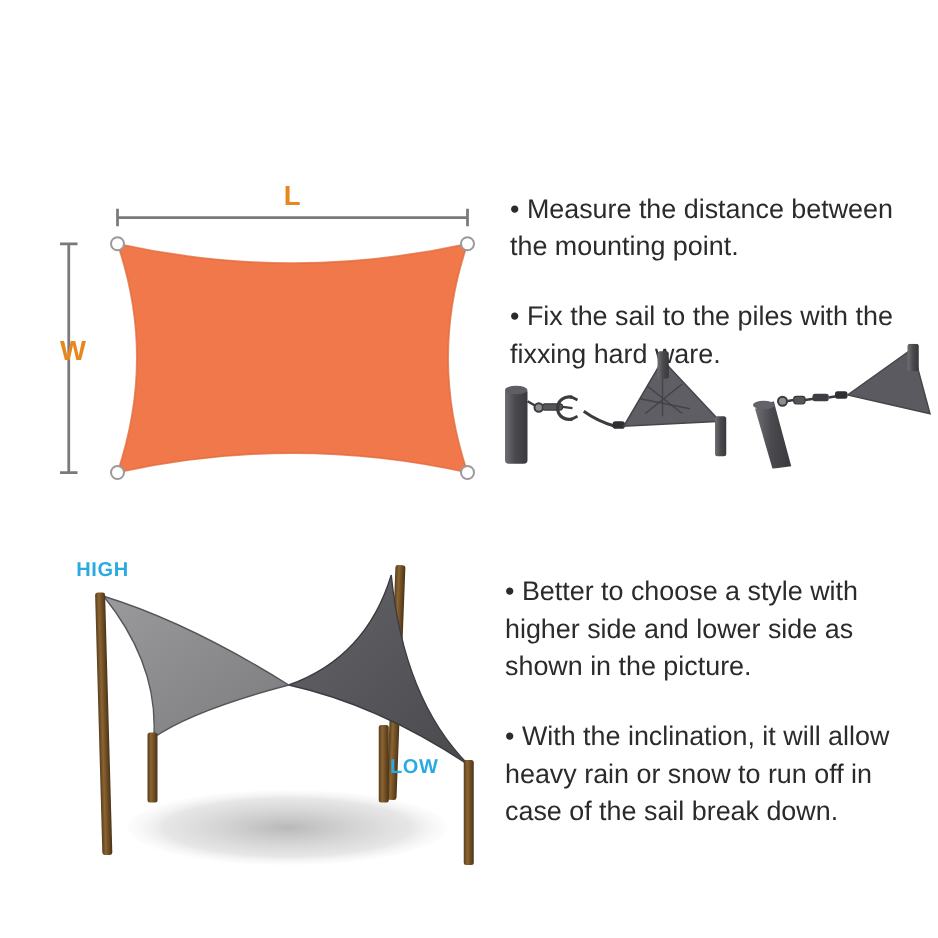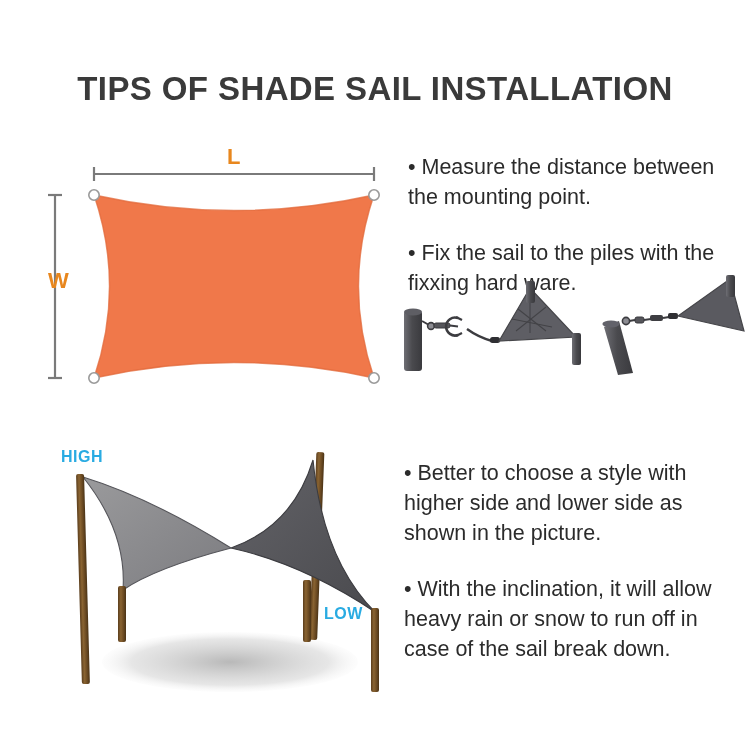--- a/index.html
+++ b/index.html
@@ -93,28 +93,27 @@
     height:265px;
   }
   .tag {
     position:absolute;
     font-size:16px;
     font-weight:bold;
     color:#29ABE2;
     letter-spacing:0.5px;
   }
   .tag.high { left:26px; top:8px; }
-  .tag.low  { left:289px; top:165px; }
+  .tag.low  { left:277px; top:165px; }
 </style>
 </head>
 <body>
 
 <div id="page">
 
-  <div class="title">TIPS OF SHADE SAIL INSTALLATION</div>
 
   <div class="panel-sail">
     <svg width="370" height="260" viewBox="0 0 370 260">
 
       <g stroke="#7A7A7A" stroke-width="2.2" fill="none">
         <line x1="64" y1="34" x2="344" y2="34"></line>
         <line x1="64" y1="27" x2="64" y2="41"></line>
         <line x1="344" y1="27" x2="344" y2="41"></line>
       </g>
 

